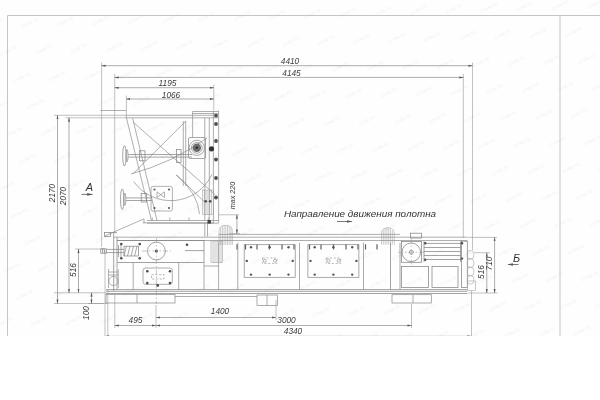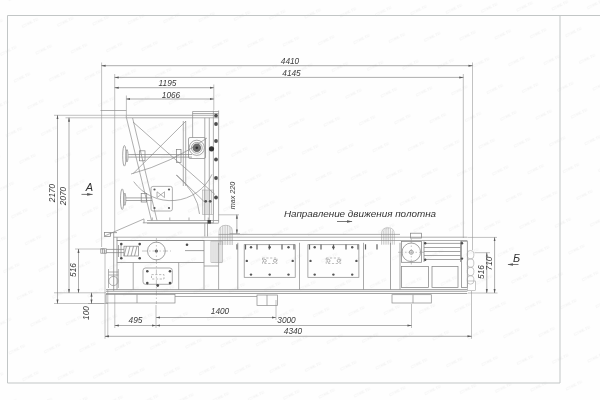--- a/index.html
+++ b/index.html
@@ -1,16 +1,16 @@
 <!DOCTYPE html>
 <html><head>
 <meta charset="utf-8">
 <style>
   html,body{margin:0;padding:0;background:#ffffff;}
-  #page{position:relative;width:600px;height:400px;overflow:hidden;background:#fefefe;
+  #page{position:relative;width:600px;height:336px;overflow:hidden;background:#fefefe;
         font-family:"Liberation Sans",sans-serif;}
   svg{position:absolute;left:0;top:0;}
 </style>
 </head>
 <body>
 <div id="page">
 <svg width="600" height="400" viewBox="0 0 600 400">
   <defs>
     <pattern id="wm" width="64" height="30" patternUnits="userSpaceOnUse" patternTransform="rotate(-27 300 200)">
       <text x="3" y="11" font-family="Liberation Sans,sans-serif" font-size="5.7" fill="#f1f1f1">стнк.ru</text>

